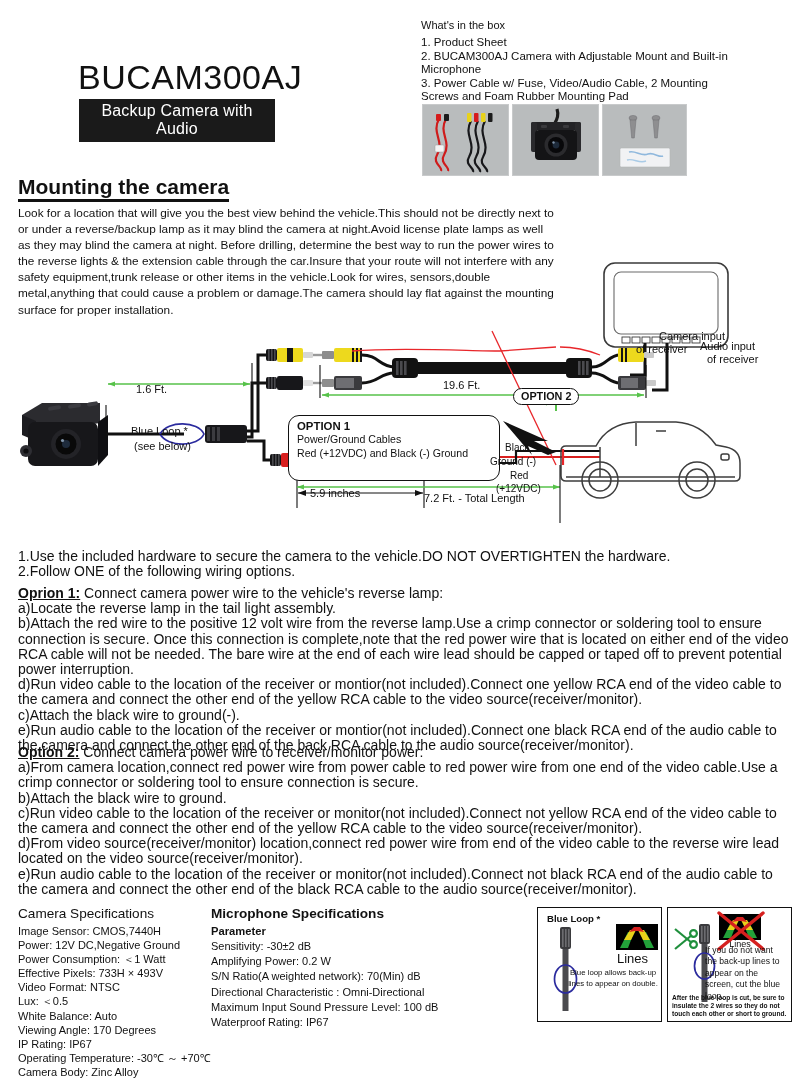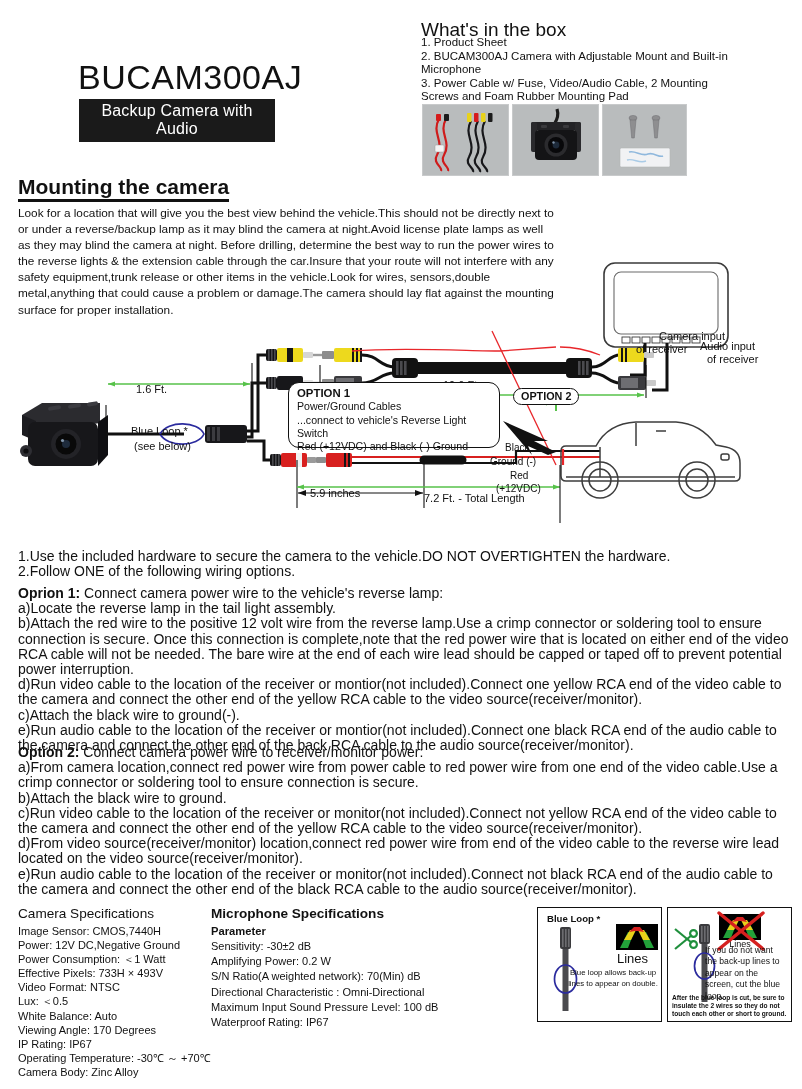--- a/index.html
+++ b/index.html
@@ -33,21 +33,21 @@
     color: #ffffff;
     font-size: 16px;
     text-align: center;
     padding: 3px 0 4px 0;
     letter-spacing: 0.2px;
   }
 
   
   #box-heading {
     left: 421px; top: 19px;
-    font-size: 19px;
+    font-size: 11px;
     color: #111;
   }
   #box-list {
     left: 421px; top: 36px;
     width: 310px;
     font-size: 11.5px;
     line-height: 13.6px;
     color: #111;
   }
   #box-list div { margin: 0; }
@@ -88,21 +88,21 @@
   .dgm-label {
     position: absolute;
     font-size: 11px;
     color: #111;
     white-space: nowrap;
   }
   .dgm-label.sm { font-size: 10px; }
 
   #option1-callout {
     position: absolute;
-    left: 288px; top: 382px;
+    left: 288px; top: 415px;
     width: 212px; height: 66px;
     border: 1.4px solid #111;
     border-radius: 11px;
     background: #ffffff;
     box-sizing: border-box;
     padding: 4px 6px 0 8px;
     font-size: 10.6px;
     line-height: 13.3px;
   }
   #option1-callout .ttl { font-weight: bold; font-size: 11.4px; }
@@ -121,21 +121,21 @@
   
   .body-txt {
     position: absolute;
     font-size: 14px;
     line-height: 15.2px;
     color: #111;
   }
   #steps-list { left: 18px; top: 549px; width: 770px; }
   #option1-block { left: 18px; top: 586px; width: 772px; }
   #option2-block { left: 18px; top: 745px; width: 772px; }
-  .opt-head { font-weight: bold; }
+  .opt-head { font-weight: bold; text-decoration: underline; }
 
   
   #camera-spec-title {
     left: 18px; top: 906px;
     font-size: 13.6px; font-weight: normal; color: #111;
   }
   #camera-spec-list {
     left: 18px; top: 924px; width: 195px;
     font-size: 11px; line-height: 14.1px; color: #111;
   }
@@ -474,21 +474,20 @@
 <div class="abs dgm-label" style="left:443px; top:379px;">19.6 Ft.</div>
 <div class="abs dgm-label" style="left:310px; top:487px;text-align:right;">5.9 inches</div>
 <div class="abs dgm-label" style="left:424px; top:492px;">7.2 Ft. - Total Length</div>
 
 <div class="abs dgm-label" style="left:131px; top:425px;">Blue Loop *</div>
 <div class="abs dgm-label" style="left:134px; top:440px;">(see below)</div>
 
 <div id="option1-callout">
   <div class="ttl">OPTION 1</div>
   <div>Power/Ground Cables</div>
-  <div>...connect to vehicle's Reverse Light Switch</div>
   <div>Red (+12VDC) and Black (-) Ground</div>
 </div>
 
 <div id="option2-pill">OPTION 2</div>
 
 <div class="abs dgm-label sm" style="left:505px; top:442px;">Black</div>
 <div class="abs dgm-label sm" style="left:490px; top:456px;">Ground (-)</div>
 <div class="abs dgm-label sm" style="left:510px; top:470px;">Red</div>
 <div class="abs dgm-label sm" style="left:496px; top:483px;">(+12VDC)</div>
 

